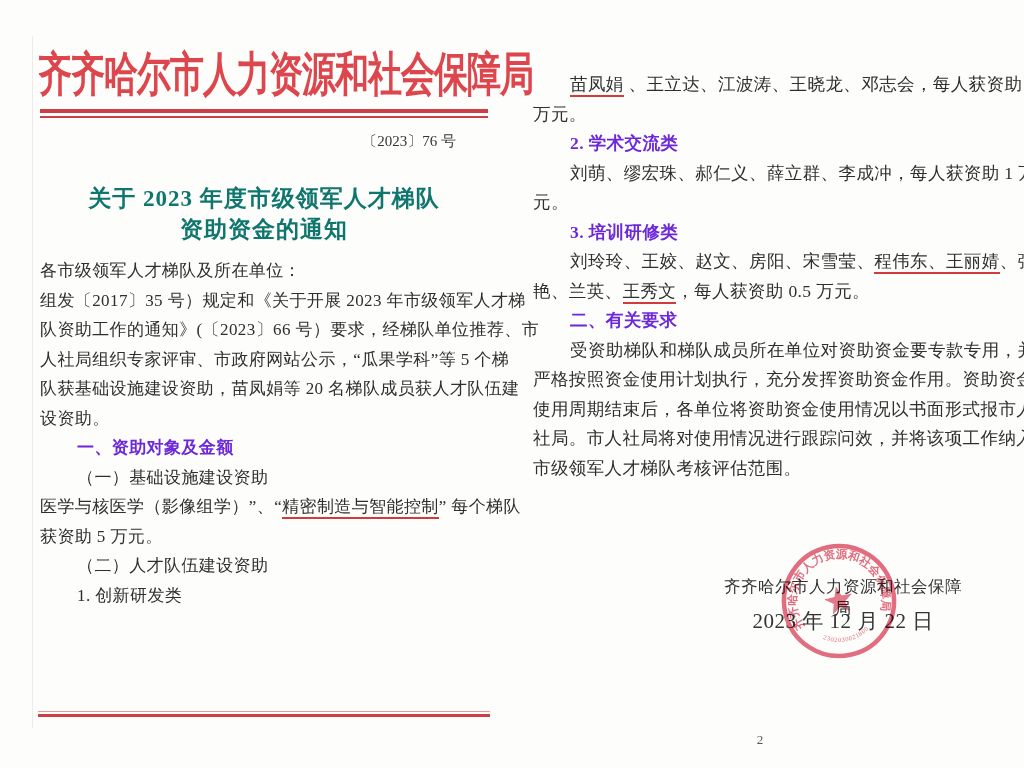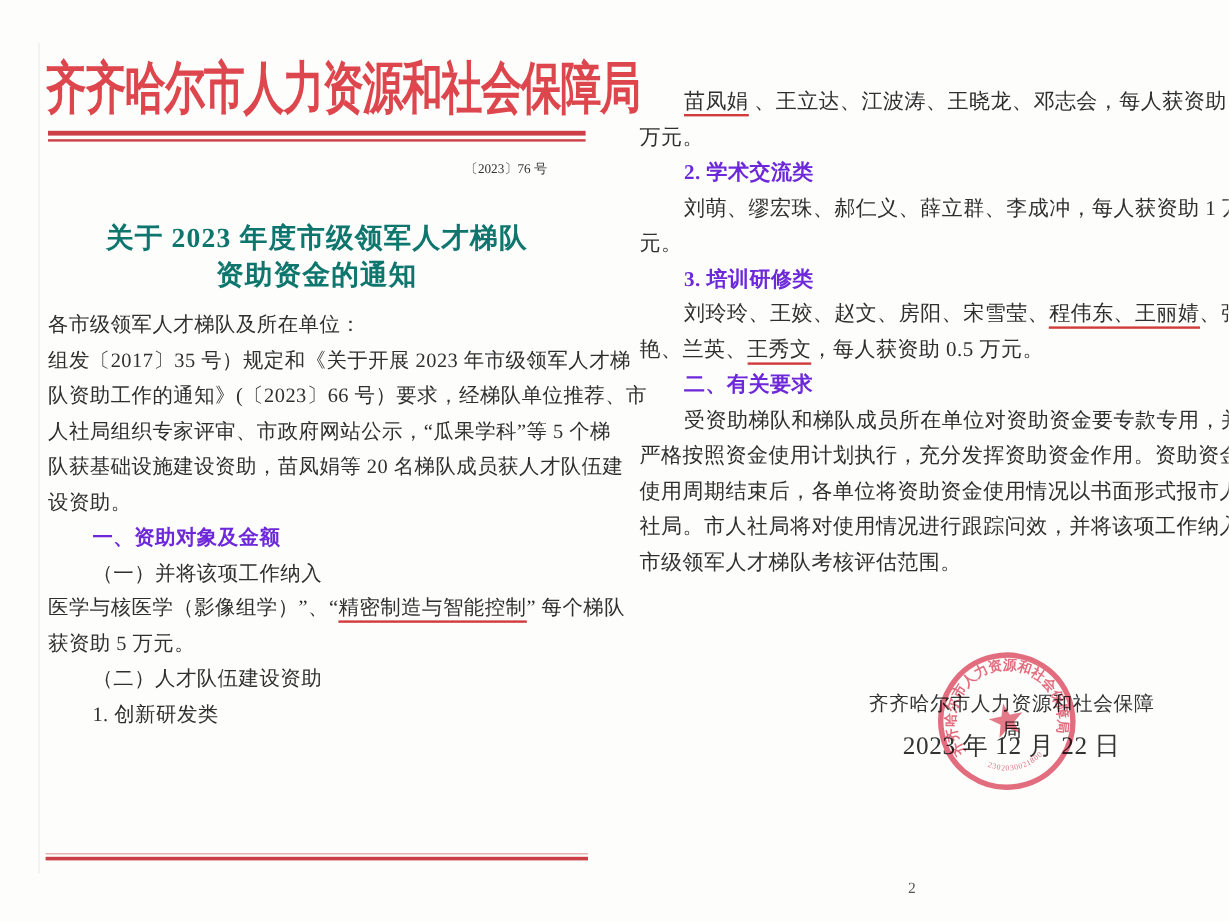--- a/index.html
+++ b/index.html
@@ -7,21 +7,21 @@
         font-family:"Liberation Serif","DejaVu Serif",serif;color:#2f2f2f;}
   .edge-line{position:absolute;left:32px;top:36px;width:1px;height:692px;background:#ebebe8;}
 
   
   .agency{position:absolute;left:38px;top:40px;width:452px;text-align:center;
           color:#dd464d;font-weight:bold;font-size:34px;letter-spacing:-1px;
           line-height:70px;white-space:nowrap;transform:scaleY(1.38);transform-origin:50% 50%;}
   .rule-top{position:absolute;left:40px;top:109px;width:448px;height:3px;
             border-top:4px solid #cc3f46;border-bottom:2px solid #cc3f46;}
   .doc-no{position:absolute;left:38px;top:128px;width:418px;text-align:right;
-          font-size:11px;line-height:26px;color:#333;}
+          font-size:15px;line-height:26px;color:#333;}
   .title{position:absolute;left:38px;top:183px;width:452px;text-align:center;
          font-size:23px;font-weight:bold;line-height:31px;color:#0f766e;letter-spacing:1px;}
   .body-left{position:absolute;left:40px;top:256px;width:458px;font-size:17px;letter-spacing:0.4px;}
   .body-right{position:absolute;left:533px;top:70px;width:474px;font-size:17.5px;letter-spacing:0.4px;}
   .ln{height:29.5px;line-height:29.5px;white-space:nowrap;}
   .ind{text-indent:37px;}
   .b{font-weight:bold;color:#6d28d9;}
   .ul{border-bottom:2.5px solid #d03c3c;padding-bottom:1px;}
   .rule-bottom{position:absolute;left:38px;top:711px;width:452px;height:2px;
                border-top:1.5px solid rgba(204,63,70,.5);border-bottom:3.5px solid #cc3f46;}
@@ -55,21 +55,21 @@
     </div>
 
     <div class="body-left">
       <div class="ln">各市级领军人才梯队及所在单位：</div>
       <div class="ln">组发〔2017〕35 号）规定和《关于开展 2023 年市级领军人才梯</div>
       <div class="ln">队资助工作的通知》(〔2023〕66 号）要求，经梯队单位推荐、市</div>
       <div class="ln">人社局组织专家评审、市政府网站公示，“瓜果学科”等 5 个梯</div>
       <div class="ln">队获基础设施建设资助，苗凤娟等 20 名梯队成员获人才队伍建</div>
       <div class="ln">设资助。</div>
       <div class="ln ind b">一、资助对象及金额</div>
-      <div class="ln ind">（一）并将该项工作纳入</div>
+      <div class="ln ind">（一）基础设施建设资助</div>
       <div class="ln"><span>医学与核医学（影像组学）”、“</span><span class="ul">精密制造与智能控制</span><span>” 每个梯队</span></div>
       <div class="ln">获资助 5 万元。</div>
       <div class="ln ind">（二）人才队伍建设资助</div>
       <div class="ln ind">1. 创新研发类</div>
     </div>
 
     <div class="rule-bottom"></div>
   </div>
 
   <div>

